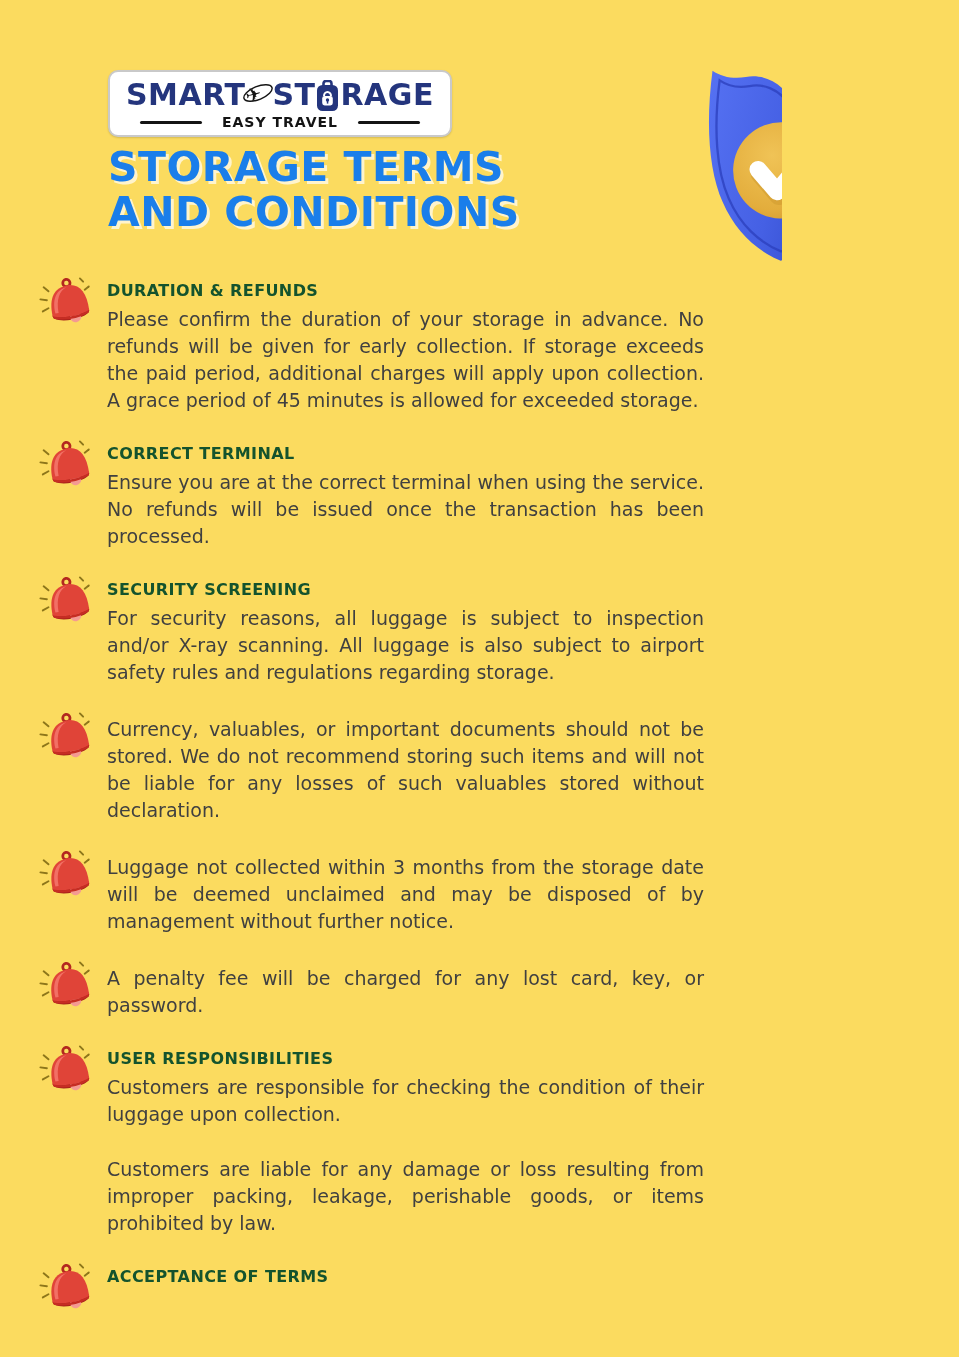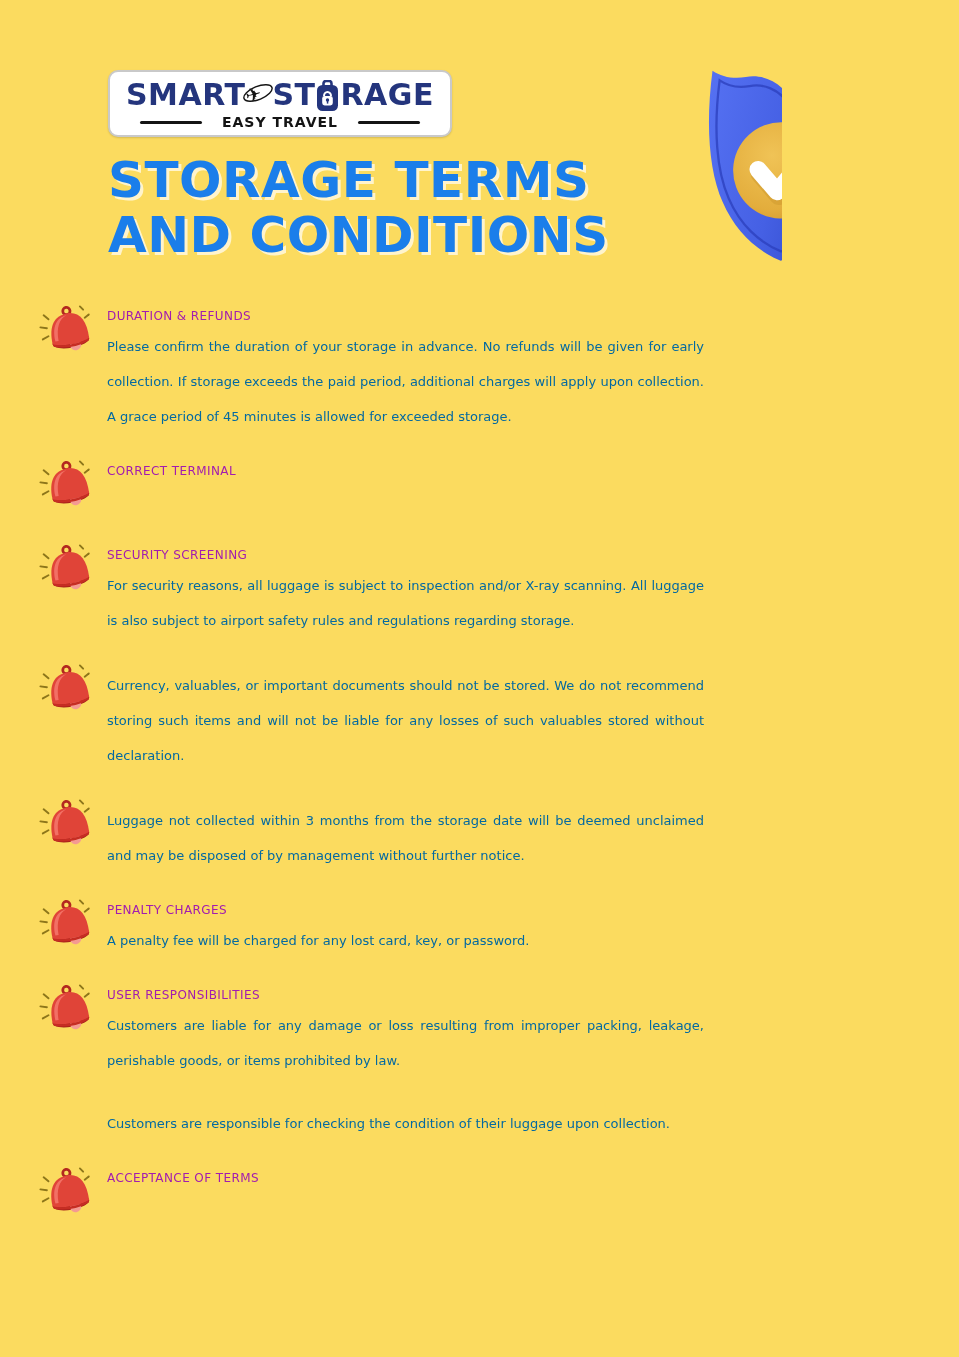--- a/index.html
+++ b/index.html
@@ -40,22 +40,22 @@
   .logo-plane { width: 34px; height: 32px; margin: 0 -3px 0 -4px; position: relative; top: -3px; }
   .logo-case  { width: 23px; height: 32px; margin: 0 1px; position: relative; top: 1px; }
   .logo-tagline-row {
     display: flex; align-items: center; gap: 20px; margin-top: 3px;
   }
   .tag-line { width: 62px; height: 3px; background: #141414; border-radius: 2px; }
   .logo-tagline {
     font-size: 14px; font-weight: 800; color: #141414; letter-spacing: 1px;
   }
   .page-title {
-    margin-top: 16px;
-    font-size: 50px;
+    margin-top: 8px;
+    font-size: 41px;
     line-height: 1.1;
     font-weight: 900;
     letter-spacing: 0.5px;
     color: #1a7eea;
     text-shadow: 3px 3px 0 rgba(255,245,210,0.95);
   }
   .shield-wrap {
     position: absolute;
     left: 698px; top: 58px;
     width: 172px; height: 218px;
@@ -69,30 +69,30 @@
     gap: 11px;
     margin-bottom: 30px;
   }
   .bell {
     flex: 0 0 58px;
     width: 58px; height: 60px;
     margin-top: -6px;
   }
   .term-text { flex: 1; }
   .term-text h2 {
-    font-size: 12px;
-    font-weight: 400;
+    font-size: 16px;
+    font-weight: 700;
     letter-spacing: 0.4px;
-    color: #a21caf;
+    color: #14532d;
     margin-bottom: 6px;
   }
   .term-text p {
-    font-size: 13px;
-    line-height: 35px;
-    color: #0369a1;
+    font-size: 19px;
+    line-height: 27px;
+    color: #404040;
     text-align: justify;
   }
   .term-text p + p { margin-top: 28px; }
 </style>
 </head>
 <body>
 
 <div class="page">
 
   <div class="header">
@@ -201,20 +201,21 @@
           <circle cx="44" cy="52" r="7" fill="#f49a92"></circle>
           <path d="M16 47 C15 22 25 12 40 12 C55 12 63 24 62 47
                    C54 52 24 52 16 47 Z" fill="#e04438"></path>
           <path d="M20 44 C19 24 27 15 39 14 C30 17 24 26 24 44 Z" fill="#f4756a" opacity="0.9"></path>
           <path d="M16 47 Q39 55 62 47 L61 50 Q39 58 17 50 Z" fill="#c62d23"></path>
         </g>
       </svg>
     </span>
     <div class="term-text">
       <h2>CORRECT TERMINAL</h2>
+    <p>Ensure you are at the correct terminal when using the service. No refunds will be issued once the transaction has been processed.</p>
         </div>
   </section>
 
   <section class="term">
     <span class="bell">
       <svg viewBox="0 0 72 72" width="58" height="60" aria-hidden="true">
         <g stroke="#7a650f" stroke-width="2.4" stroke-linecap="round" opacity="0.85">
           <line x1="7" y1="14" x2="13" y2="19"></line>
           <line x1="3" y1="29" x2="11" y2="30"></line>
           <line x1="6" y1="44" x2="13" y2="40"></line>
@@ -305,21 +306,20 @@
           <ellipse cx="39" cy="47" rx="23" ry="8" fill="#a8231c"></ellipse>
           <circle cx="44" cy="52" r="7" fill="#f49a92"></circle>
           <path d="M16 47 C15 22 25 12 40 12 C55 12 63 24 62 47
                    C54 52 24 52 16 47 Z" fill="#e04438"></path>
           <path d="M20 44 C19 24 27 15 39 14 C30 17 24 26 24 44 Z" fill="#f4756a" opacity="0.9"></path>
           <path d="M16 47 Q39 55 62 47 L61 50 Q39 58 17 50 Z" fill="#c62d23"></path>
         </g>
       </svg>
     </span>
     <div class="term-text">
-      <h2>PENALTY CHARGES</h2>
     <p>A penalty fee will be charged for any lost card, key, or password.</p>
         </div>
   </section>
 
   <section class="term">
     <span class="bell">
       <svg viewBox="0 0 72 72" width="58" height="60" aria-hidden="true">
         <g stroke="#7a650f" stroke-width="2.4" stroke-linecap="round" opacity="0.85">
           <line x1="7" y1="14" x2="13" y2="19"></line>
           <line x1="3" y1="29" x2="11" y2="30"></line>
@@ -333,22 +333,22 @@
           <circle cx="44" cy="52" r="7" fill="#f49a92"></circle>
           <path d="M16 47 C15 22 25 12 40 12 C55 12 63 24 62 47
                    C54 52 24 52 16 47 Z" fill="#e04438"></path>
           <path d="M20 44 C19 24 27 15 39 14 C30 17 24 26 24 44 Z" fill="#f4756a" opacity="0.9"></path>
           <path d="M16 47 Q39 55 62 47 L61 50 Q39 58 17 50 Z" fill="#c62d23"></path>
         </g>
       </svg>
     </span>
     <div class="term-text">
       <h2>USER RESPONSIBILITIES</h2>
-    <p>Customers are liable for any damage or loss resulting from improper packing, leakage, perishable goods, or items prohibited by law.</p>
-          <p>Customers are responsible for checking the condition of their luggage upon collection.</p>
+    <p>Customers are responsible for checking the condition of their luggage upon collection.</p>
+          <p>Customers are liable for any damage or loss resulting from improper packing, leakage, perishable goods, or items prohibited by law.</p>
         </div>
   </section>
 
   <section class="term">
     <span class="bell">
       <svg viewBox="0 0 72 72" width="58" height="60" aria-hidden="true">
         <g stroke="#7a650f" stroke-width="2.4" stroke-linecap="round" opacity="0.85">
           <line x1="7" y1="14" x2="13" y2="19"></line>
           <line x1="3" y1="29" x2="11" y2="30"></line>
           <line x1="6" y1="44" x2="13" y2="40"></line>

